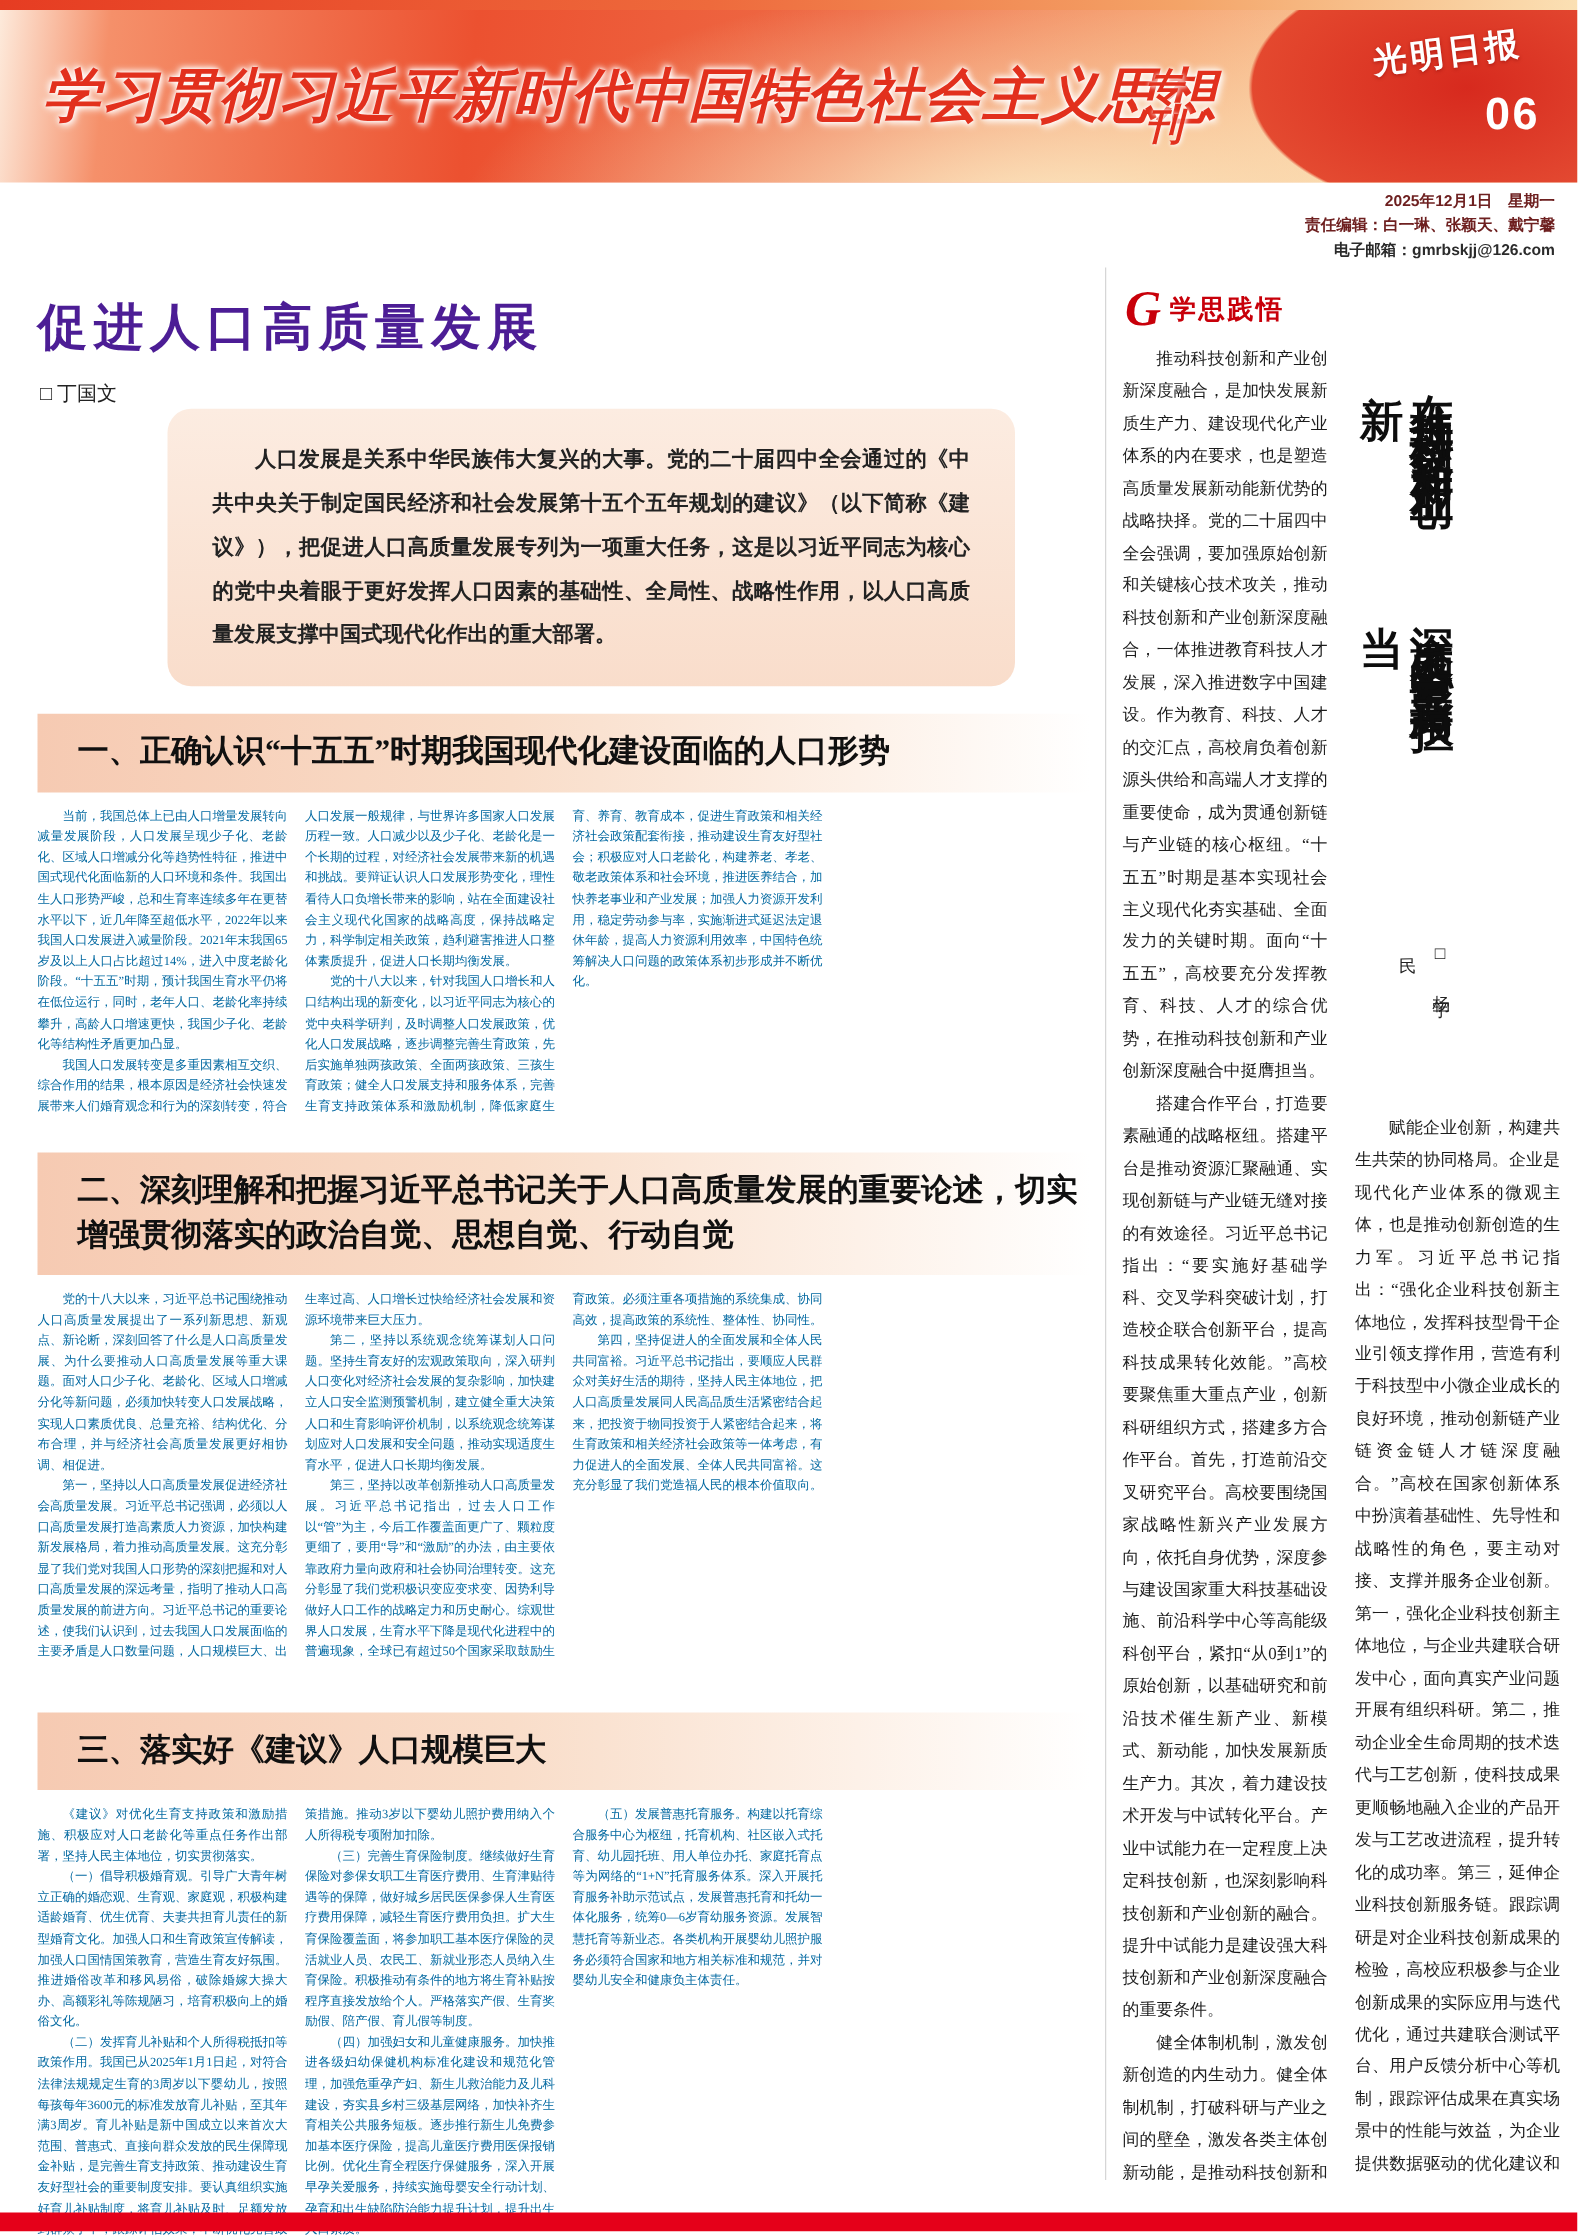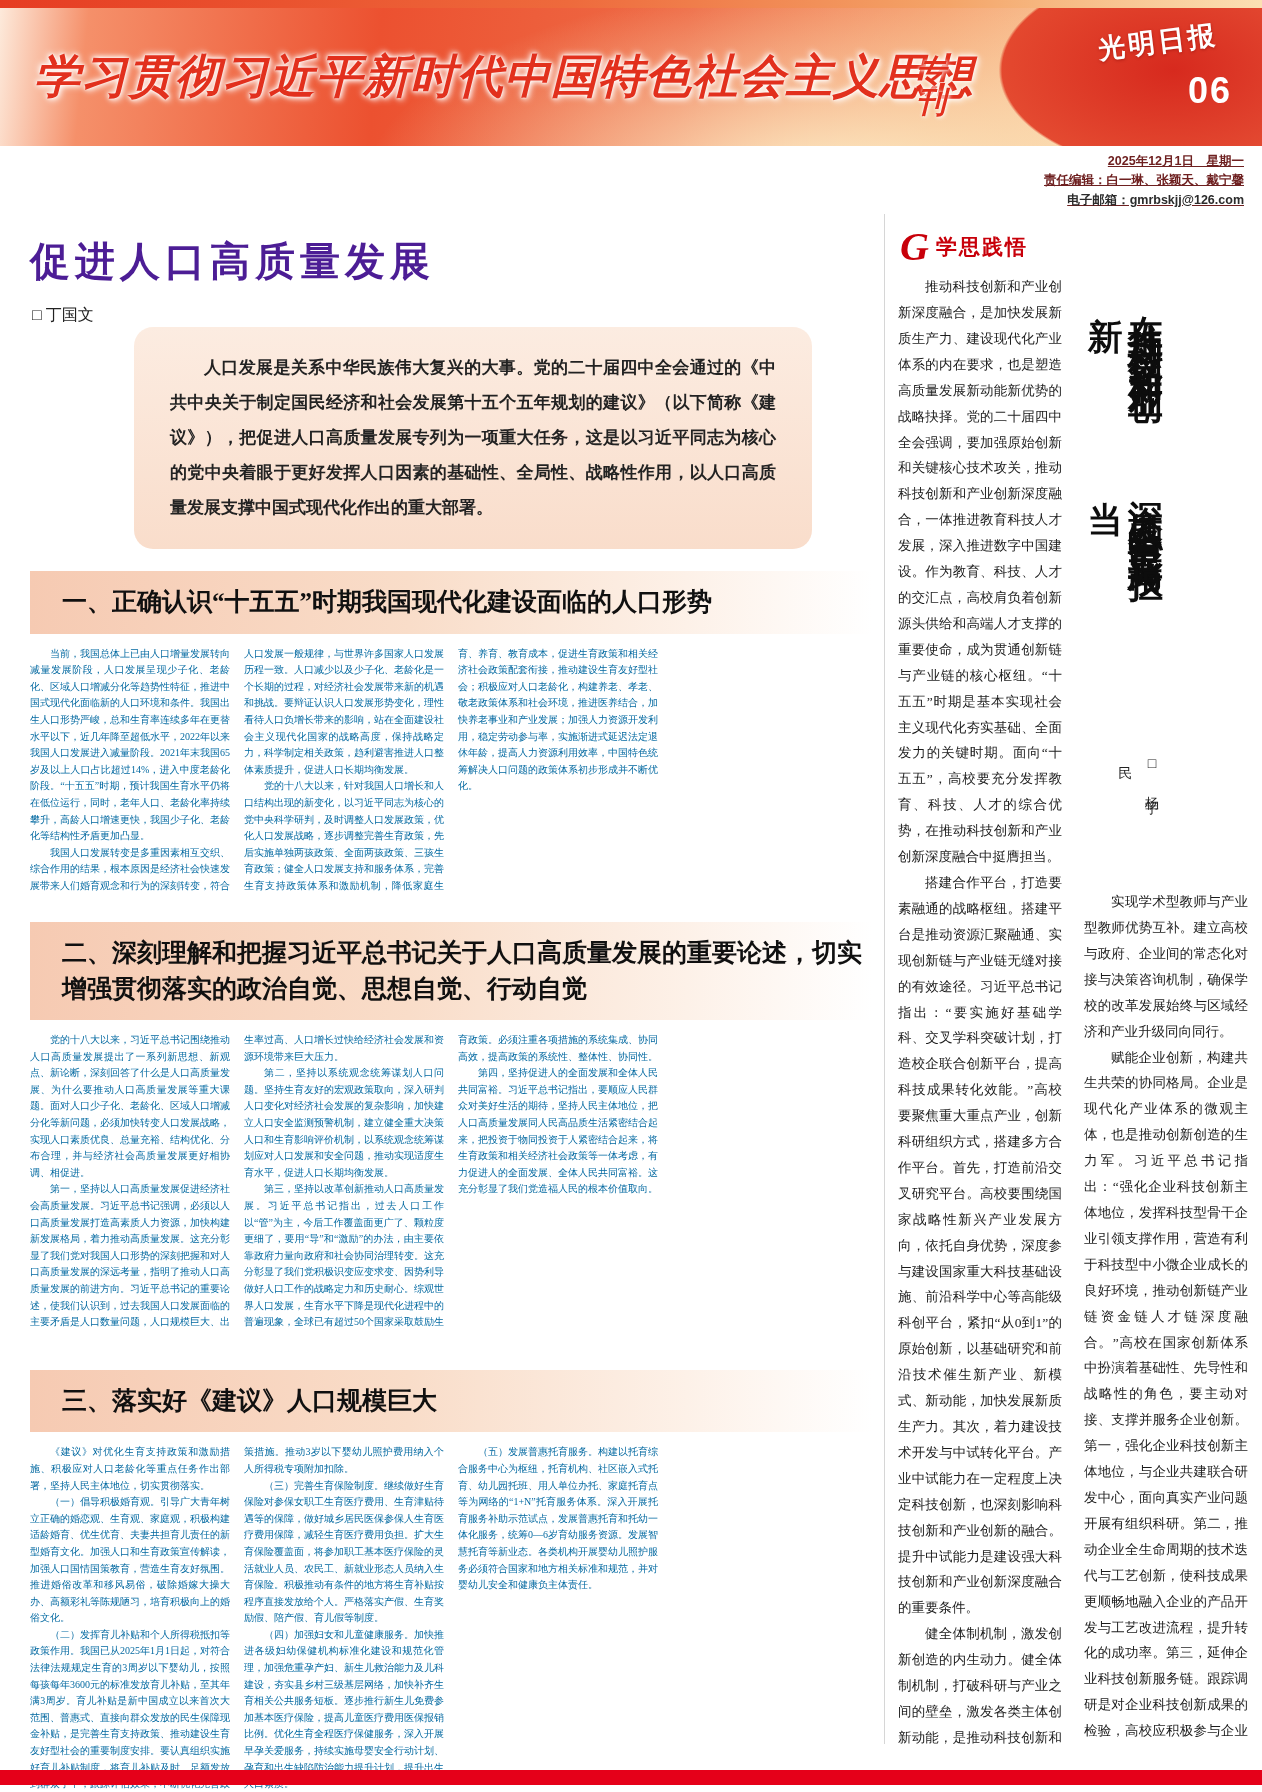--- a/index.html
+++ b/index.html
@@ -38,21 +38,21 @@
     text-shadow:0 1px 3px rgba(120,0,0,.45);
   }
   .page-num{
     position:absolute;right:30px;top:62px;
     color:#fff;font-size:36px;font-weight:700;
     font-family:"Liberation Sans","DejaVu Sans",sans-serif;letter-spacing:2px;
   }
   .info-lines{
     text-align:right;padding:6px 18px 4px 0;
     font-size:12.5px;line-height:1.55;color:#6e2020;
-    font-family:"Liberation Sans","DejaVu Sans",sans-serif;font-weight:bold;text-decoration:underline;
+    font-family:"Liberation Sans","DejaVu Sans",sans-serif;font-weight:bold;
   }
   .info-lines .email{color:#2b2b2b;}
   
   .content{display:flex;align-items:flex-start;padding:0 14px 0 30px;}
   .main{width:842px;flex:none;}
   .sidebar{flex:1;margin-left:12px;border-left:1px solid #d6d6d6;padding-left:13px;}
 
   .main h1{
     margin:20px 0 0 0;font-size:40px;font-weight:900;letter-spacing:5px;color:#4c1d95;
   }
@@ -165,21 +165,20 @@
           <p>搭建合作平台，打造要素融通的战略枢纽。搭建平台是推动资源汇聚融通、实现创新链与产业链无缝对接的有效途径。习近平总书记指出：“要实施好基础学科、交叉学科突破计划，打造校企联合创新平台，提高科技成果转化效能。”高校要聚焦重大重点产业，创新科研组织方式，搭建多方合作平台。首先，打造前沿交叉研究平台。高校要围绕国家战略性新兴产业发展方向，依托自身优势，深度参与建设国家重大科技基础设施、前沿科学中心等高能级科创平台，紧扣“从0到1”的原始创新，以基础研究和前沿技术催生新产业、新模式、新动能，加快发展新质生产力。其次，着力建设技术开发与中试转化平台。产业中试能力在一定程度上决定科技创新，也深刻影响科技创新和产业创新的融合。提升中试能力是建设强大科技创新和产业创新深度融合的重要条件。</p>
           <p>健全体制机制，激发创新创造的内生动力。健全体制机制，打破科研与产业之间的壁垒，激发各类主体创新动能，是推动科技创新和产业创新深度融合的关键。高校要完善科技成果收益分配机制，明确产权界定，探索包括赋权激励在内的多元激励方式，让科研人员能够获得合理回报，破除“不愿转”的顾虑，让创新智慧充分涌流。要面向经济主战场，健全校企协同机制，促进人才双向流动，选派教师到企业挂职，把工程需求、行业专家和前沿技术动态带入课堂。</p>
         </div>
       <div class="side-col">
         <div class="v-title-block">
           <div class="v-line">在推动科技创新和产业创新</div>
           <div class="v-line v-line2">深度融合中彰显高校担当</div>
           <div class="v-author">□ 杨宇民</div>
         </div>
         <div>
-            <p>实现学术型教师与产业型教师优势互补。建立高校与政府、企业间的常态化对接与决策咨询机制，确保学校的改革发展始终与区域经济和产业升级同向同行。</p>
             <p>赋能企业创新，构建共生共荣的协同格局。企业是现代化产业体系的微观主体，也是推动创新创造的生力军。习近平总书记指出：“强化企业科技创新主体地位，发挥科技型骨干企业引领支撑作用，营造有利于科技型中小微企业成长的良好环境，推动创新链产业链资金链人才链深度融合。”高校在国家创新体系中扮演着基础性、先导性和战略性的角色，要主动对接、支撑并服务企业创新。第一，强化企业科技创新主体地位，与企业共建联合研发中心，面向真实产业问题开展有组织科研。第二，推动企业全生命周期的技术迭代与工艺创新，使科技成果更顺畅地融入企业的产品开发与工艺改进流程，提升转化的成功率。第三，延伸企业科技创新服务链。跟踪调研是对企业科技创新成果的检验，高校应积极参与企业创新成果的实际应用与迭代优化，通过共建联合测试平台、用户反馈分析中心等机制，跟踪评估成果在真实场景中的性能与效益，为企业提供数据驱动的优化建议和持续技术支持。同时依托高校的科研优势，帮助企业应对成果应用中出现的新问题、新挑战，推动创新成果更好地落地转化，实现创新价值的最大化。</p>
           </div>
 
       </div>
     </div>
   </div>
 </div>
 
 <div class="bottom-bar"></div>
 

